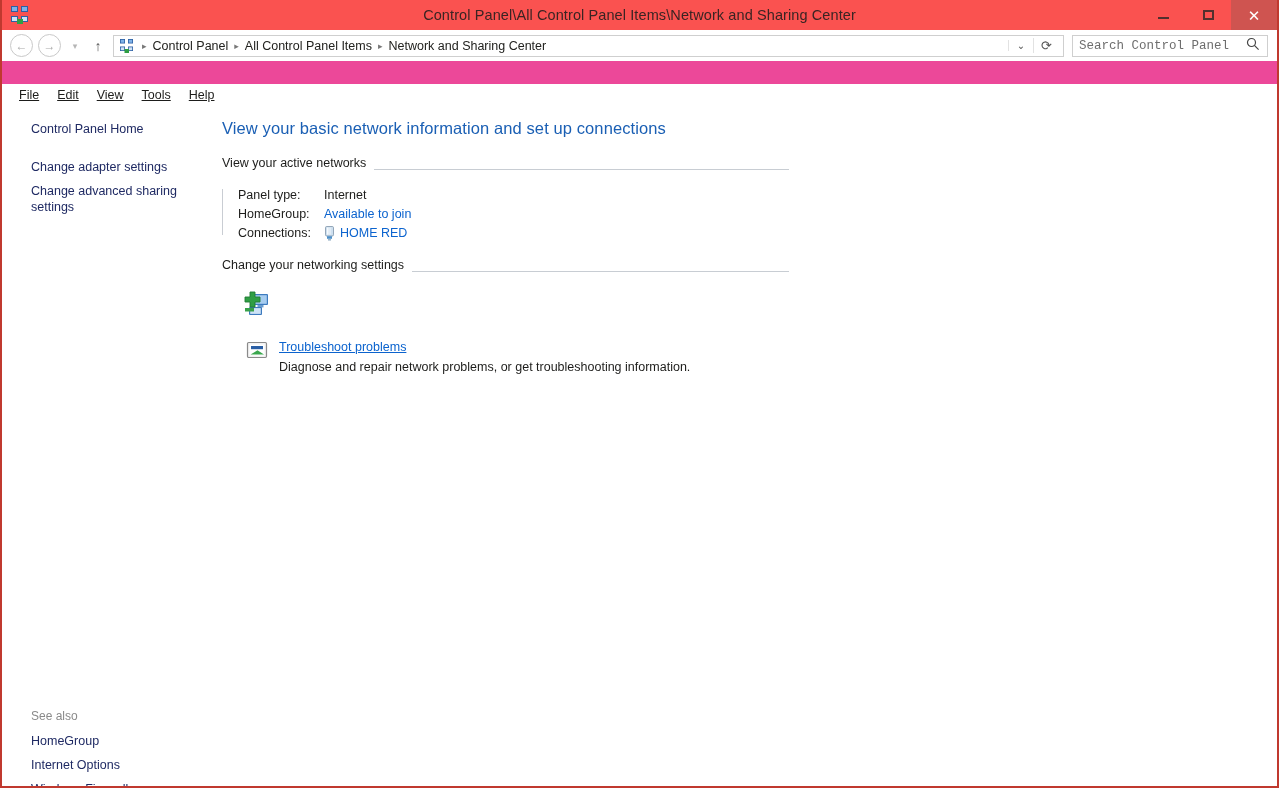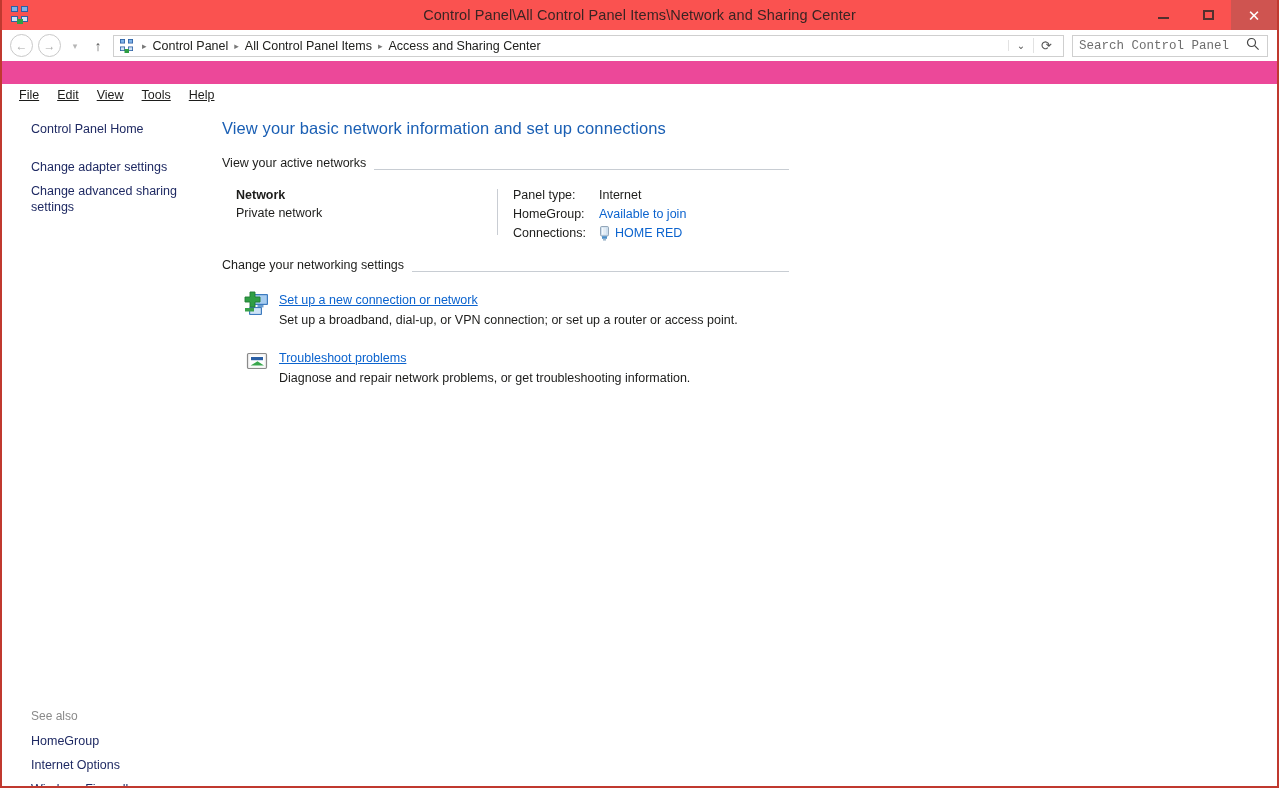--- a/index.html
+++ b/index.html
@@ -381,21 +381,21 @@
           <rect x="9" y="8.5" width="5" height="4.5" fill="#2e5fa3"></rect>
           <rect x="9.8" y="9.3" width="3.4" height="2.9" fill="#cfe3f7"></rect>
           <rect x="5.5" y="11" width="4.5" height="4" fill="#2f9e44"></rect>
         </svg>
       </span>
       <span class="crumb-sep">▸</span>
       <span class="crumb">Control Panel</span>
       <span class="crumb-sep">▸</span>
       <span class="crumb">All Control Panel Items</span>
       <span class="crumb-sep">▸</span>
-      <span class="crumb">Access and Sharing Center</span>
+      <span class="crumb">Network and Sharing Center</span>
       <span class="crumb-spacer"></span>
       <span class="crumb-drop">⌄</span>
       <span class="crumb-refresh">⟳</span>
     </div>
 
     <div class="searchbox">
       <input type="text" placeholder="Search Control Panel" style="">
       <span class="search-icon">
         <svg viewBox="0 0 14 14" width="14" height="14">
           <circle cx="5.5" cy="5.5" r="4" fill="none" stroke="#444" stroke-width="1.2"></circle>
@@ -430,24 +430,20 @@
 
     <div class="main">
       <h1 class="page-title">View your basic network information and set up connections</h1>
 
       <div class="section-head">
         <span class="label">View your active networks</span>
         <span class="rule"></span>
       </div>
 
       <div class="active-net">
-        <div class="net-left">
-          <div class="net-name">Network</div>
-          <div class="net-type">Private network</div>
-        </div>
         <div class="net-divider"></div>
         <div class="net-right">
           <div class="net-label">Panel type:</div>
           <div class="net-value">Internet</div>
 
           <div class="net-label">HomeGroup:</div>
           <div class="net-value link">Available to join</div>
 
           <div class="net-label">Connections:</div>
           <div class="net-conn">
@@ -475,24 +471,20 @@
           <svg viewBox="0 0 28 28" width="28" height="28">
             <rect x="10" y="3" width="15" height="11" rx="1" fill="#3d7bbf"></rect>
             <rect x="11.2" y="4.2" width="12.6" height="8.6" fill="#a7cdf0"></rect>
             <rect x="14.5" y="14" width="6" height="2.4" fill="#6a9ccd"></rect>
             <rect x="6" y="16" width="13" height="8" rx="1" fill="#3d7bbf"></rect>
             <rect x="7.2" y="17.1" width="10.6" height="5.8" fill="#cfe3f7"></rect>
             <path d="M2 17h9v3.5H2z" fill="#38a14a"></path>
             <path d="M2 6h5V1h5v5h5v5h-5v5H7v-5H2z" fill="#2f9e44" stroke="#1f7a33" stroke-width="0.9" stroke-linejoin="round"></path>
           </svg>
         </span>
-        <div class="texts">
-          <a class="setting-link" href="#">Set up a new connection or network</a>
-          <div class="setting-desc">Set up a broadband, dial-up, or VPN connection; or set up a router or access point.</div>
-        </div>
       </div>
 
       <div class="setting-row">
         <span class="icon">
           <svg viewBox="0 0 28 28" width="28" height="28">
             <rect x="4.5" y="4.5" width="19" height="15" rx="1.2" fill="#f2f2f2" stroke="#8a8a8a" stroke-width="1.2"></rect>
             <rect x="6.5" y="6.5" width="15" height="11" fill="#ffffff"></rect>
             <rect x="8" y="8" width="12" height="3.2" fill="#2a5fa5"></rect>
             <path d="M7.5 16.5l7-4.2 6.5 4.2z" fill="#39a74d"></path>
           </svg>

